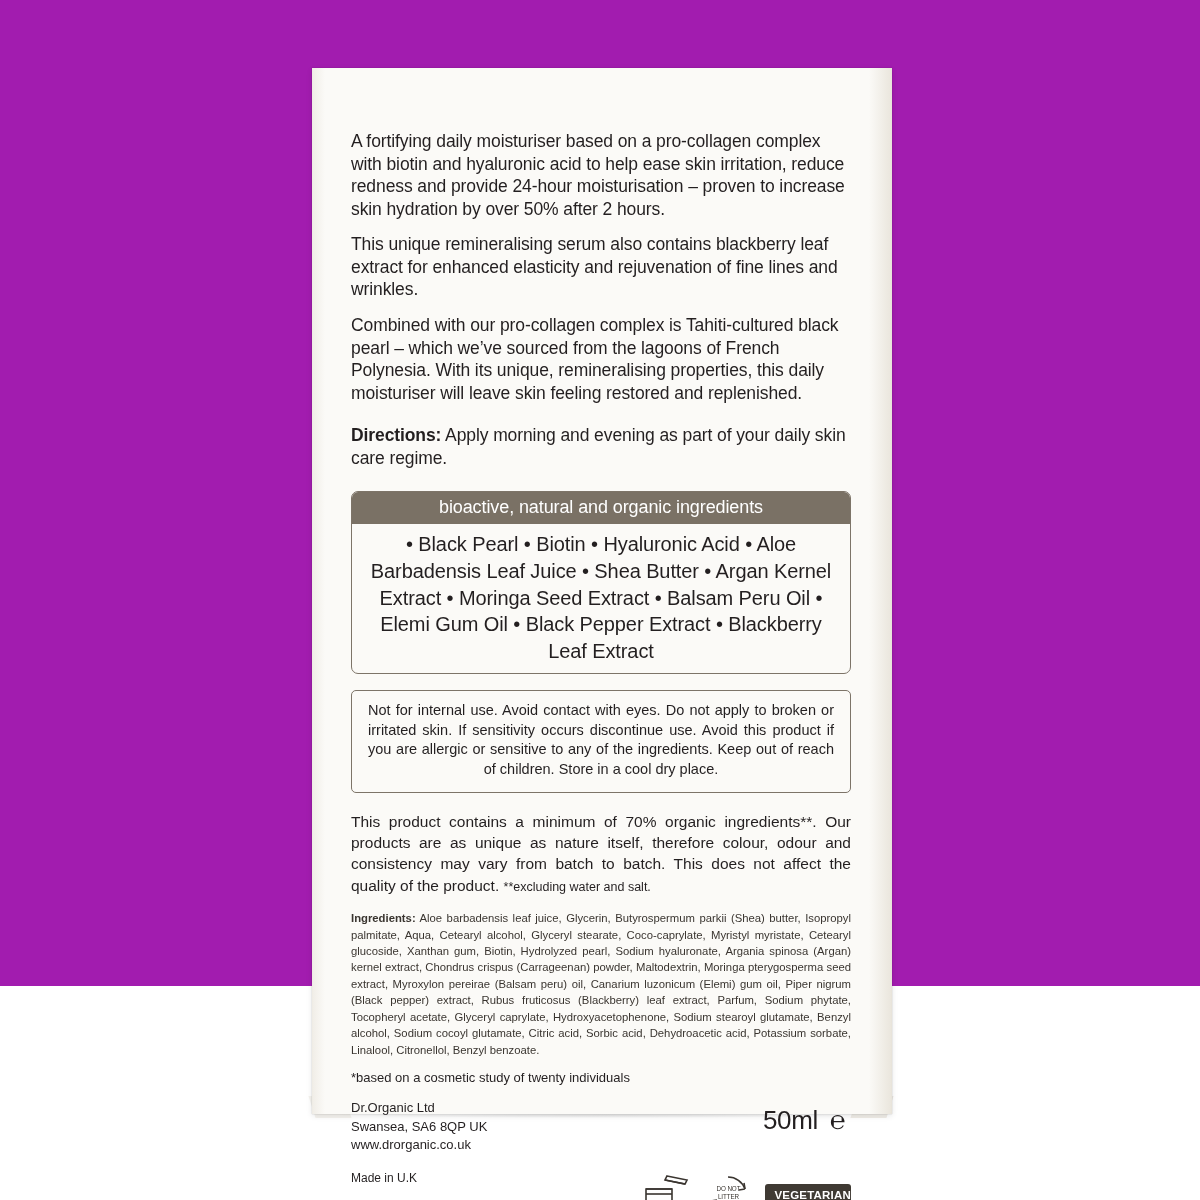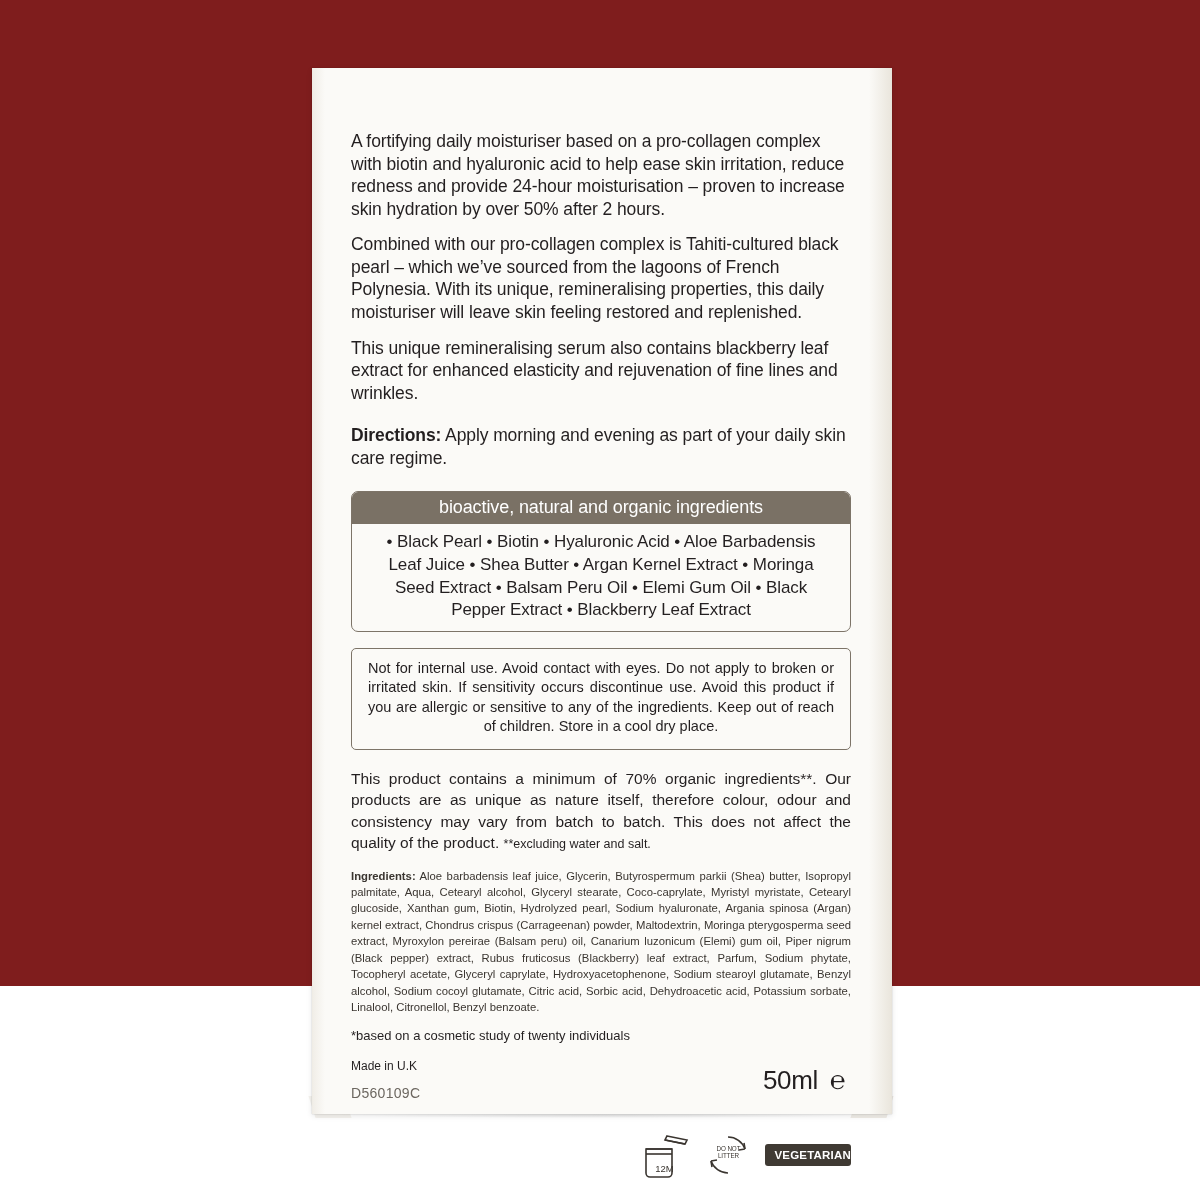--- a/index.html
+++ b/index.html
@@ -12,21 +12,21 @@
     height: 1200px;
     font-family: "Liberation Sans", sans-serif;
     color: #231f20;
     overflow: hidden;
   }
 
   .stage {
     position: relative;
     width: 1200px;
     height: 986px;
-    background: #7f1d1d;
+    background: #a21caf;
   }
 
   
   .box {
     position: absolute;
     left: 312px;
     top: 68px;
     width: 578px;
     height: 1046px;
     background: #fbfaf7;
@@ -118,21 +118,21 @@
   .ing-head {
     background: #7a7165;
     color: #ffffff;
     text-align: center;
     font-size: 18px;
     padding: 5px 4px 6px 4px;
     letter-spacing: -0.1px;
   }
   .ing-body {
     text-align: center;
-    font-size: 17px;
+    font-size: 20px;
     line-height: 1.33;
     padding: 7px 16px 9px 16px;
     color: #231f20;
     letter-spacing: -0.1px;
   }
 
   
   .warn-box {
     margin-top: 16px;
     border: 1.5px solid #7d7468;
@@ -270,22 +270,22 @@
 <div class="stage">
 
   <div class="flap-left"></div>
   <div class="flap-right"></div>
   <div class="shadow-strip"></div>
 
   <div class="box">
     <div class="content">
 
       <p class="para">A fortifying daily moisturiser based on a pro-collagen complex with biotin and hyaluronic acid to help ease skin irritation, reduce redness and provide 24-hour moisturisation – proven to increase skin hydration by over 50% after 2 hours.</p>
+      <p class="para">This unique remineralising serum also contains blackberry leaf extract for enhanced elasticity and rejuvenation of fine lines and wrinkles.</p>
       <p class="para">Combined with our pro-collagen complex is Tahiti-cultured black pearl – which we’ve sourced from the lagoons of French Polynesia. With its unique, remineralising properties, this daily moisturiser will leave skin feeling restored and replenished.</p>
-      <p class="para">This unique remineralising serum also contains blackberry leaf extract for enhanced elasticity and rejuvenation of fine lines and wrinkles.</p>
 
       <div class="directions-block">
         <span class="directions-label">Directions:</span><span> Apply morning and evening as part of your daily skin care regime.</span>
       </div>
 
       <div class="ing-box">
         <div class="ing-head">bioactive, natural and organic ingredients</div>
         <div class="ing-body">• Black Pearl • Biotin • Hyaluronic Acid • Aloe Barbadensis Leaf Juice • Shea Butter • Argan Kernel Extract • Moringa Seed Extract • Balsam Peru Oil • Elemi Gum Oil • Black Pepper Extract • Blackberry Leaf Extract</div>
       </div>
 
@@ -295,20 +295,25 @@
         <span>This product contains a minimum of 70% organic ingredients**. Our products are as unique as nature itself, therefore colour, odour and consistency may vary from batch to batch. This does not affect the quality of the product. </span><span class="small-note">**excluding water and salt.</span>
       </div>
 
       <div class="inci">
         <b>Ingredients:</b><span> Aloe barbadensis leaf juice, Glycerin, Butyrospermum parkii (Shea) butter, Isopropyl palmitate, Aqua, Cetearyl alcohol, Glyceryl stearate, Coco-caprylate, Myristyl myristate, Cetearyl glucoside, Xanthan gum, Biotin, Hydrolyzed pearl, Sodium hyaluronate, Argania spinosa (Argan) kernel extract, Chondrus crispus (Carrageenan) powder, Maltodextrin, Moringa pterygosperma seed extract, Myroxylon pereirae (Balsam peru) oil, Canarium luzonicum (Elemi) gum oil, Piper nigrum (Black pepper) extract, Rubus fruticosus (Blackberry) leaf extract, Parfum, Sodium phytate, Tocopheryl acetate, Glyceryl caprylate, Hydroxyacetophenone, Sodium stearoyl glutamate, Benzyl alcohol,  Sodium cocoyl glutamate, Citric acid, Sorbic acid, Dehydroacetic acid,  Potassium sorbate, Linalool, Citronellol, Benzyl benzoate.</span>
       </div>
 
       <div class="study-note">*based on a cosmetic study of twenty individuals</div>
 
       <div class="footer">
+        <div class="address">
+          <div>Dr.Organic Ltd</div>
+          <div>Swansea, SA6 8QP UK</div>
+          <div>www.drorganic.co.uk</div>
+        </div>
 
         <div class="made-in">Made in U.K</div>
         <div class="batch">D560109C</div>
 
         <div class="volume">
           <span>50ml</span>
           <span class="e-mark">℮</span>
         </div>
 
         <div class="symbols">

